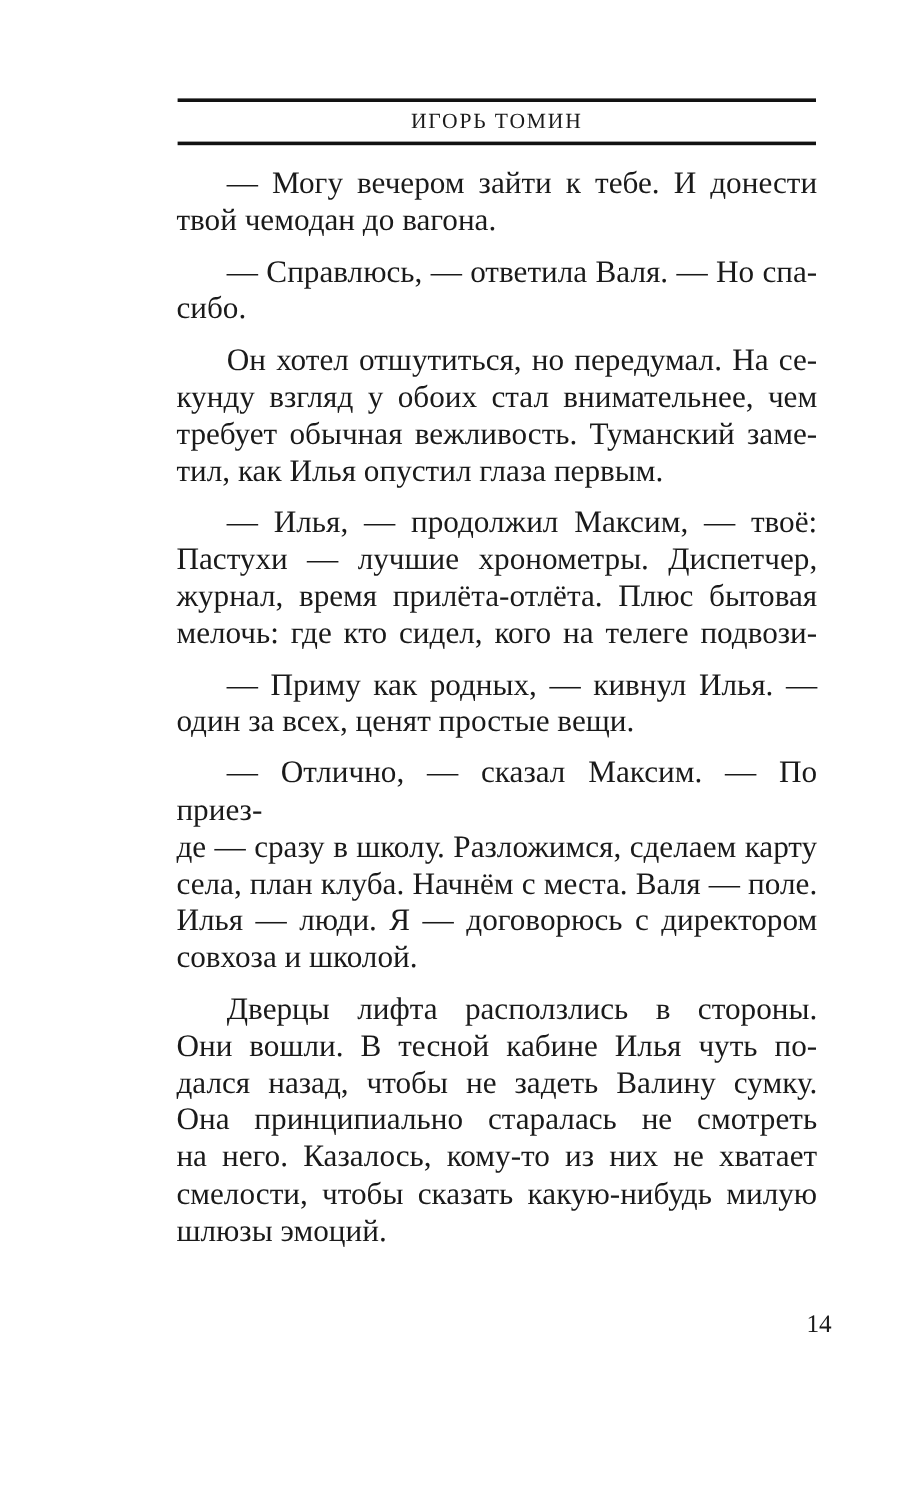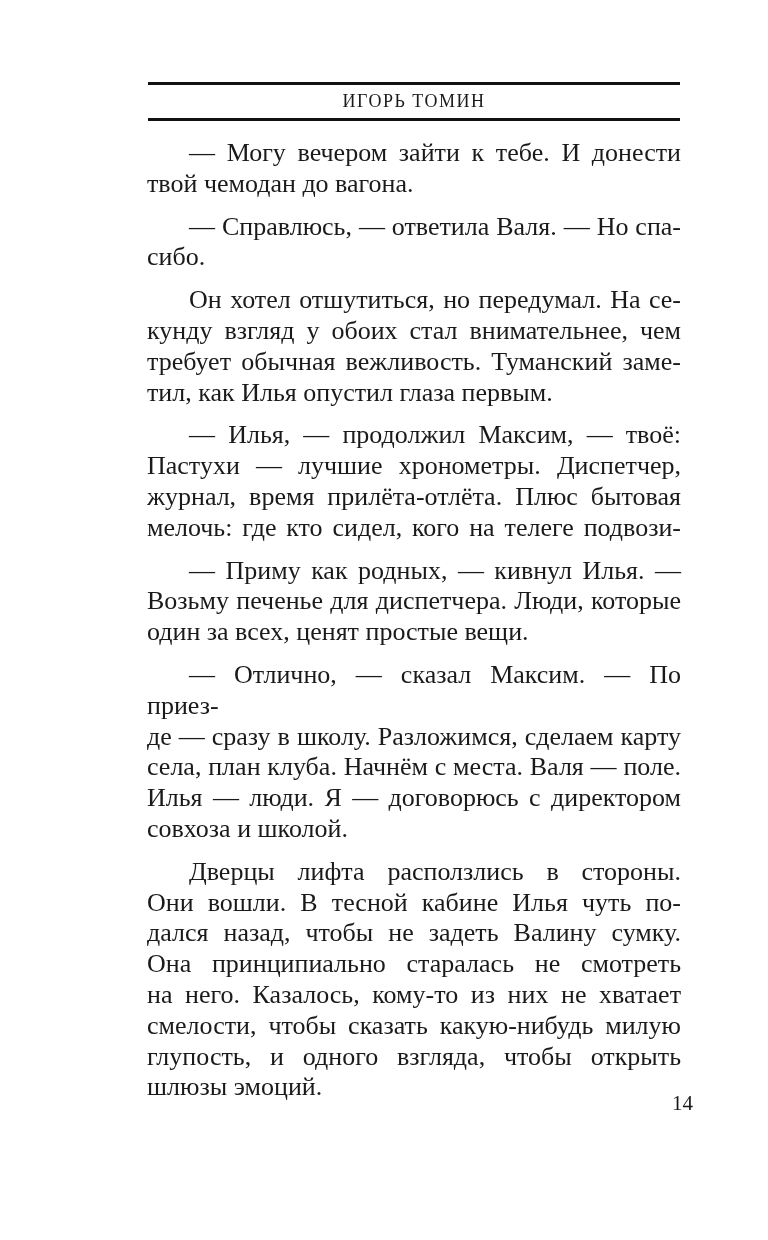--- a/index.html
+++ b/index.html
@@ -88,38 +88,36 @@
           <div class="line last">тил, как Илья опустил глаза первым.</div>
         </div>
         <div class="paragraph">
           <div class="line first">— Илья, — продолжил Максим, — твоё:</div>
           <div class="line">Пастухи — лучшие хронометры. Диспетчер,</div>
           <div class="line">журнал, время прилёта-отлёта. Плюс бытовая</div>
           <div class="line">мелочь: где кто сидел, кого на телеге подвози-</div>
         </div>
         <div class="paragraph">
           <div class="line first">— Приму как родных, — кивнул Илья. —</div>
-          <div class="line">Возьму печенье для диспетчера. Люди, которые</div>
           <div class="line last">один за всех, ценят простые вещи.</div>
         </div>
         <div class="paragraph">
           <div class="line first">— Отлично, — сказал Максим. — По приез-</div>
           <div class="line">де — сразу в школу. Разложимся, сделаем карту</div>
           <div class="line">села, план клуба. Начнём с места. Валя — поле.</div>
           <div class="line">Илья — люди. Я — договорюсь с директором</div>
           <div class="line last">совхоза и школой.</div>
         </div>
         <div class="paragraph">
           <div class="line first">Дверцы лифта расползлись в стороны.</div>
           <div class="line">Они вошли. В тесной кабине Илья чуть по-</div>
           <div class="line">дался назад, чтобы не задеть Валину сумку.</div>
           <div class="line">Она принципиально старалась не смотреть</div>
           <div class="line">на него. Казалось, кому-то из них не хватает</div>
           <div class="line">смелости, чтобы сказать какую-нибудь милую</div>
-          <div class="line">глупость, и одного взгляда, чтобы открыть</div>
           <div class="line last">шлюзы эмоций.</div>
         </div>
       </div>
 
   </div>
 
   <div class="page-number">14</div>
 </div>
 
 </body></html>

